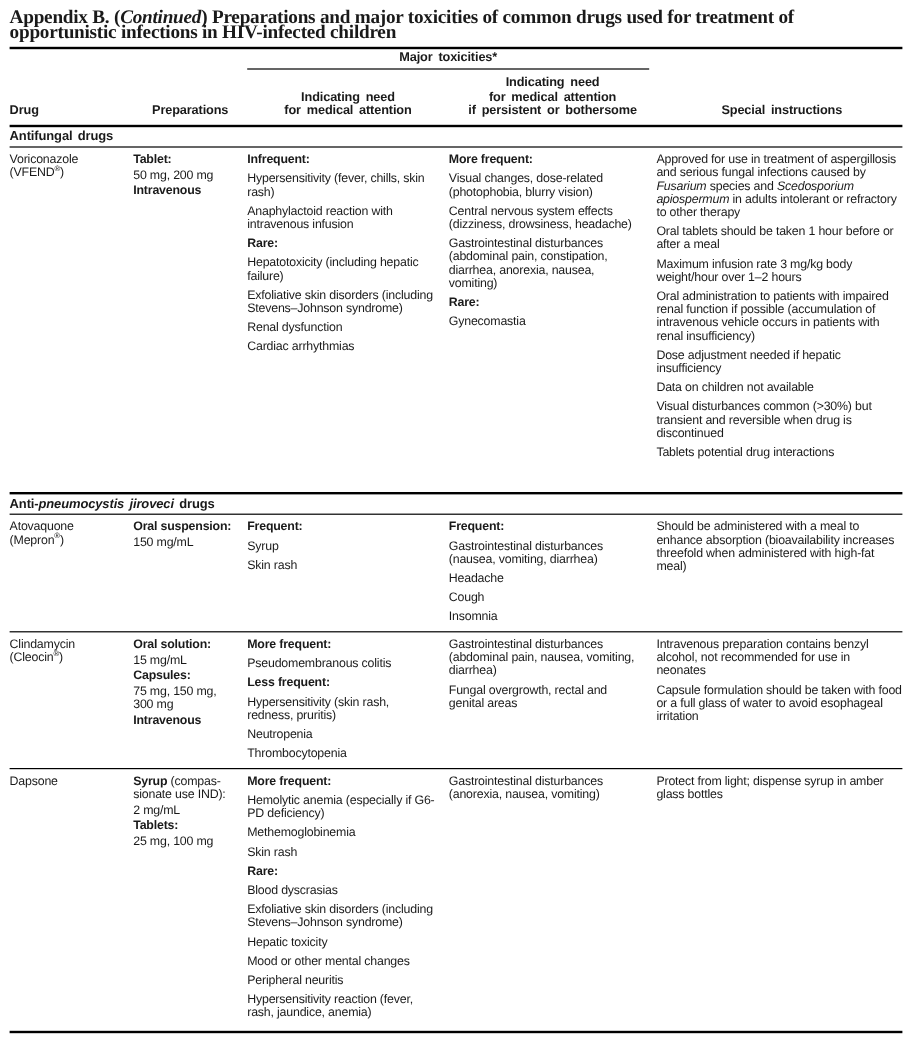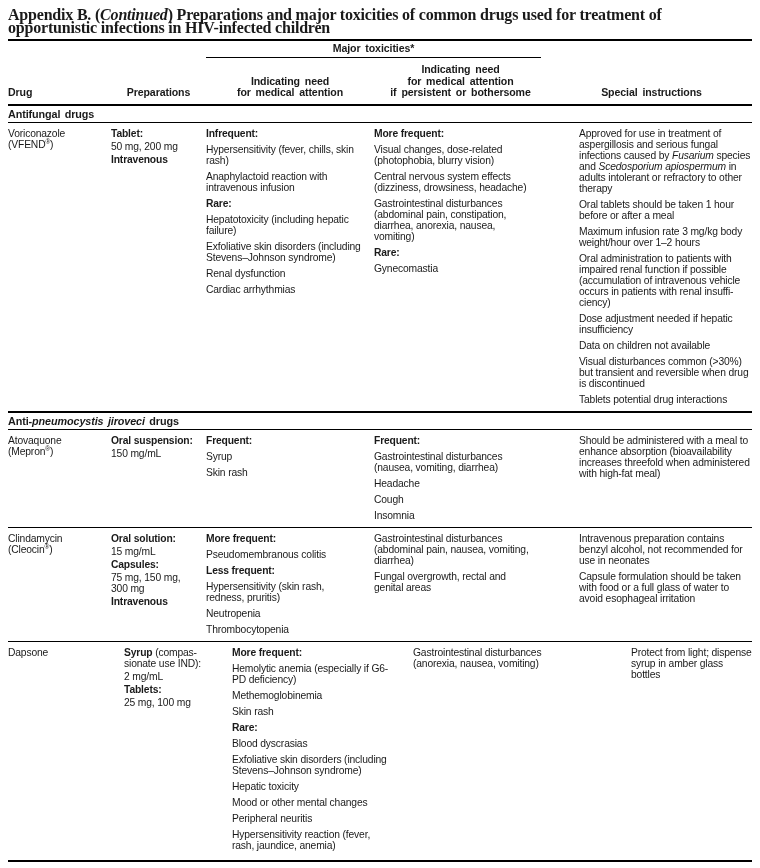--- a/index.html
+++ b/index.html
@@ -24,29 +24,29 @@
 
   
   .section{border-bottom:2px solid #000;}
   .section-heading{font-weight:bold;font-size:10.8px;line-height:12px;padding:2px 0 2px 0;
                    border-bottom:1px solid #000;word-spacing:1.5px;letter-spacing:-0.1px;}
   .row{display:grid;grid-template-columns:103px 95px 168px 173px 1fr;}
   .row + .row{border-top:1px solid #000;}
   .s0 .r0{min-height:287px;}
   .s1 .r0{min-height:95px;}
   .s1 .r1{min-height:110px;}
-  .s1 .r2{min-height:218px;gap:13px;}
+  .s1 .r2{min-height:218px;}
 
   .cell{padding:5px 10px 6px 0;font-size:10.3px;line-height:11px;letter-spacing:-0.15px;}
   .cell p{margin:0 0 5px 0;}
   .cell p:last-child{margin-bottom:0;}
   .cell-drug{padding-right:4px;}
   .cell-drug p{margin:0;}
   .cell-preparations p{margin:0 0 2px 0;}
-  .cell-special{padding-right:0;margin-left:32px;}
+  .cell-special{padding-right:0;}
   .b{font-weight:bold;}
   .i{font-style:italic;}
   sup{font-size:6.5px;vertical-align:super;line-height:0;}
 </style>
 </head>
 <body>
 
 <div class="page">
 
   <div class="title"><span>Appendix B. (</span><span class="i">Continued</span><span>) Preparations and major toxicities of common drugs used for treatment of opportunistic infections in HIV-infected children</span></div>

